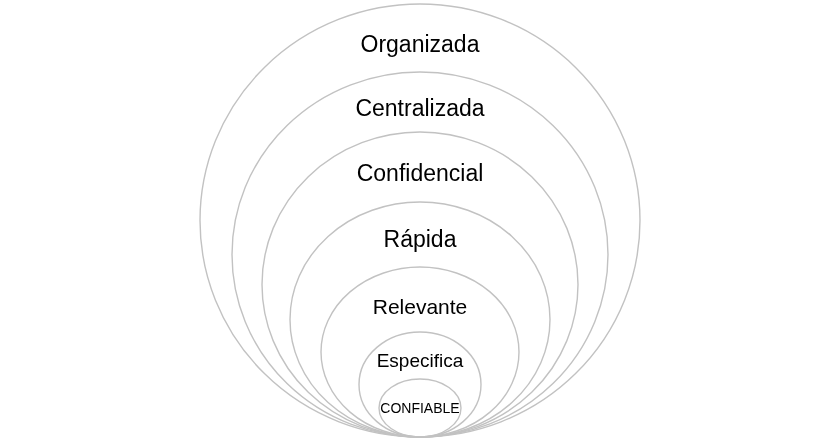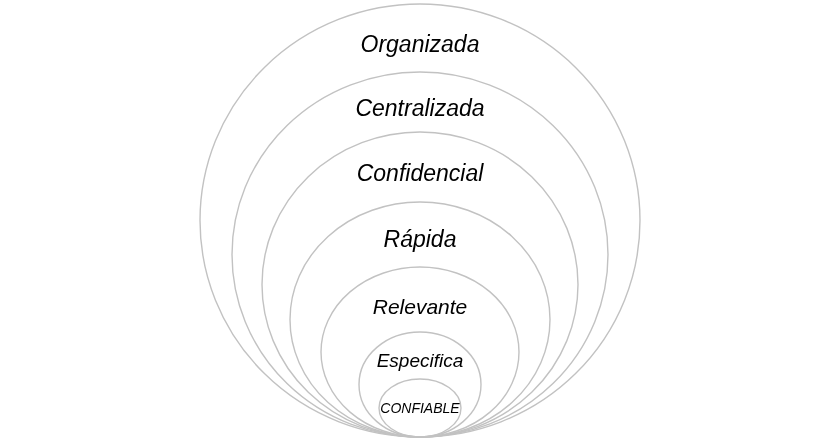--- a/index.html
+++ b/index.html
@@ -7,21 +7,20 @@
     padding: 0;
     background: #ffffff;
   }
   .stage {
     position: relative;
     width: 840px;
     height: 441px;
     background: #ffffff;
     overflow: hidden;
     font-family: "Liberation Sans", sans-serif;
-    font-style: italic;
   }
   svg {
     display: block;
   }
   svg text {
     font-family: "Liberation Sans", sans-serif;
     font-weight: 400;
     fill: #000000;
   }
 </style>

